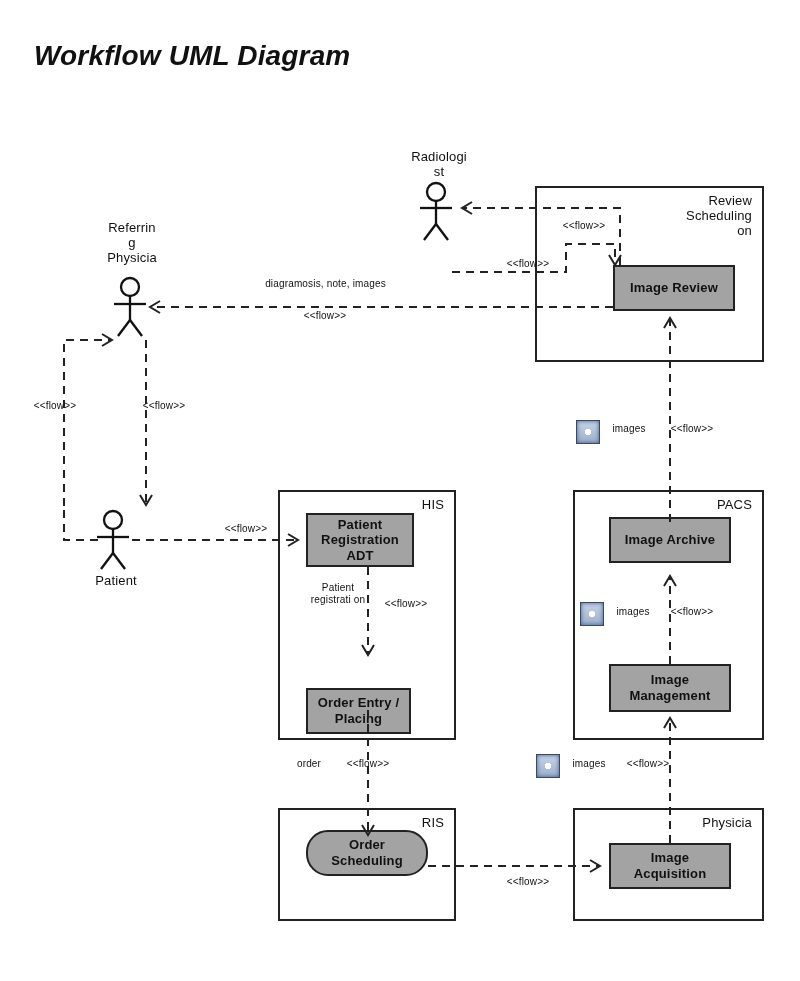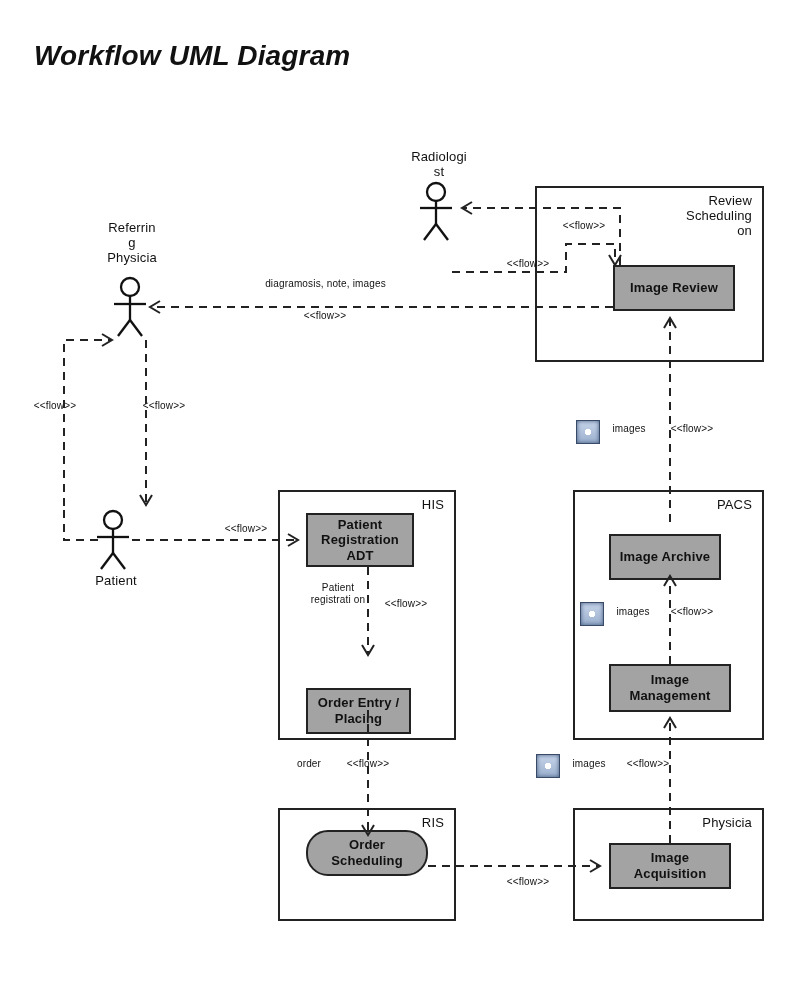--- a/index.html
+++ b/index.html
@@ -95,21 +95,21 @@
 
 <div class="box frame-his" style="left:278px;top:490px;width:174px;height:246px;">
   <div class="box-label">HIS</div>
 </div>
 <div class="node" style="left:306px;top:513px;width:108px;height:54px;">Patient Registration ADT</div>
 <div class="node" style="left:306px;top:664px;width:105px;height:46px;margin-top:24px;">Order Entry / Placing</div>
 
 <div class="box frame-pacs" style="left:573px;top:490px;width:187px;height:246px;">
   <div class="box-label">PACS</div>
 </div>
-<div class="node" style="left:609px;top:534px;width:112px;height:46px;">Image Archive</div>
+<div class="node" style="left:609px;top:517px;width:122px;height:46px;">Image Archive</div>
 <div class="node" style="left:609px;top:664px;width:122px;height:48px;">Image Management</div>
 
 <div class="box frame-ris" style="left:278px;top:808px;width:174px;height:109px;">
   <div class="box-label">RIS</div>
 </div>
 <div class="node" style="left:306px;top:830px;width:122px;height:46px;border-radius:22px;">Order Scheduling</div>
 
 <div class="box frame-modality" style="left:573px;top:808px;width:187px;height:109px;">
   <div class="box-label">Physicia</div>
 </div>

